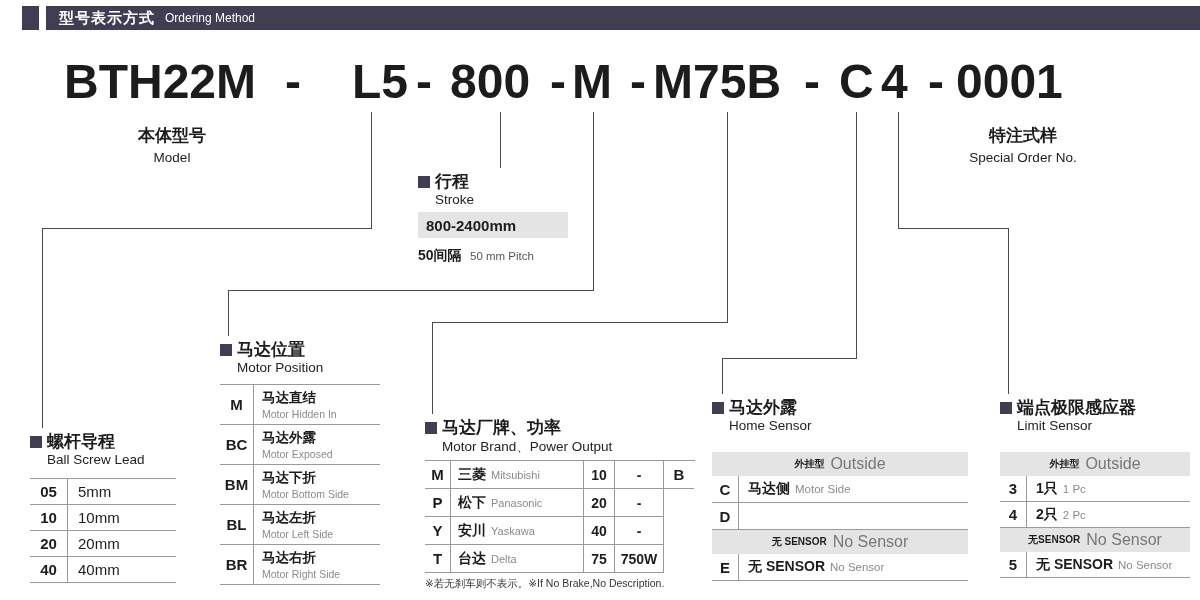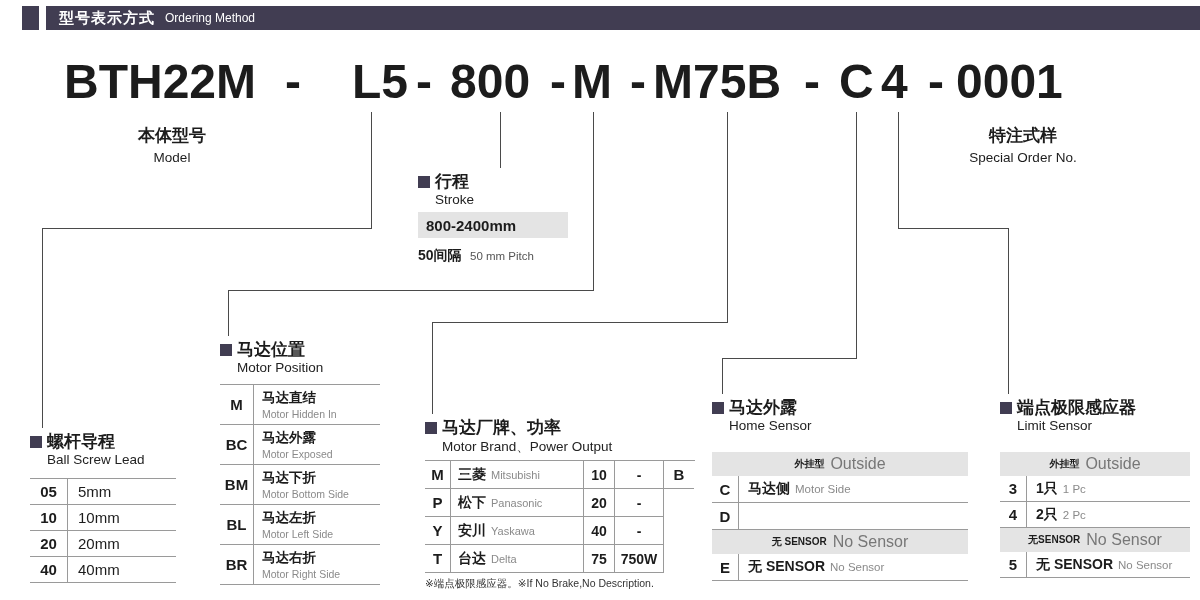--- a/index.html
+++ b/index.html
@@ -264,21 +264,21 @@
         <span class="mbp-brand">
           <span class="b-zh">台达</span>
           <span class="b-en">Delta</span>
         </span>
         <span class="mbp-pcode">75</span>
         <span class="mbp-pval">750W</span>
 
       </div>
     </div>
   <div class="mbp-note">
-    <span>※端点极限感应器。</span><span>※If No Brake,No Description.</span>
+    <span>※若无刹车则不表示。</span><span>※If No Brake,No Description.</span>
   </div>
 
   <div class="sec-title" style="left:712px;top:396px">
     <span class="sq"></span>
     <span>马达外露</span>
   </div>
   <div class="sec-sub" style="left:729px;top:418px">Home Sensor</div>
   <div class="sensor-table hs">
     <div class="group-hdr graybar">
       <span class="g-zh">外挂型</span>

